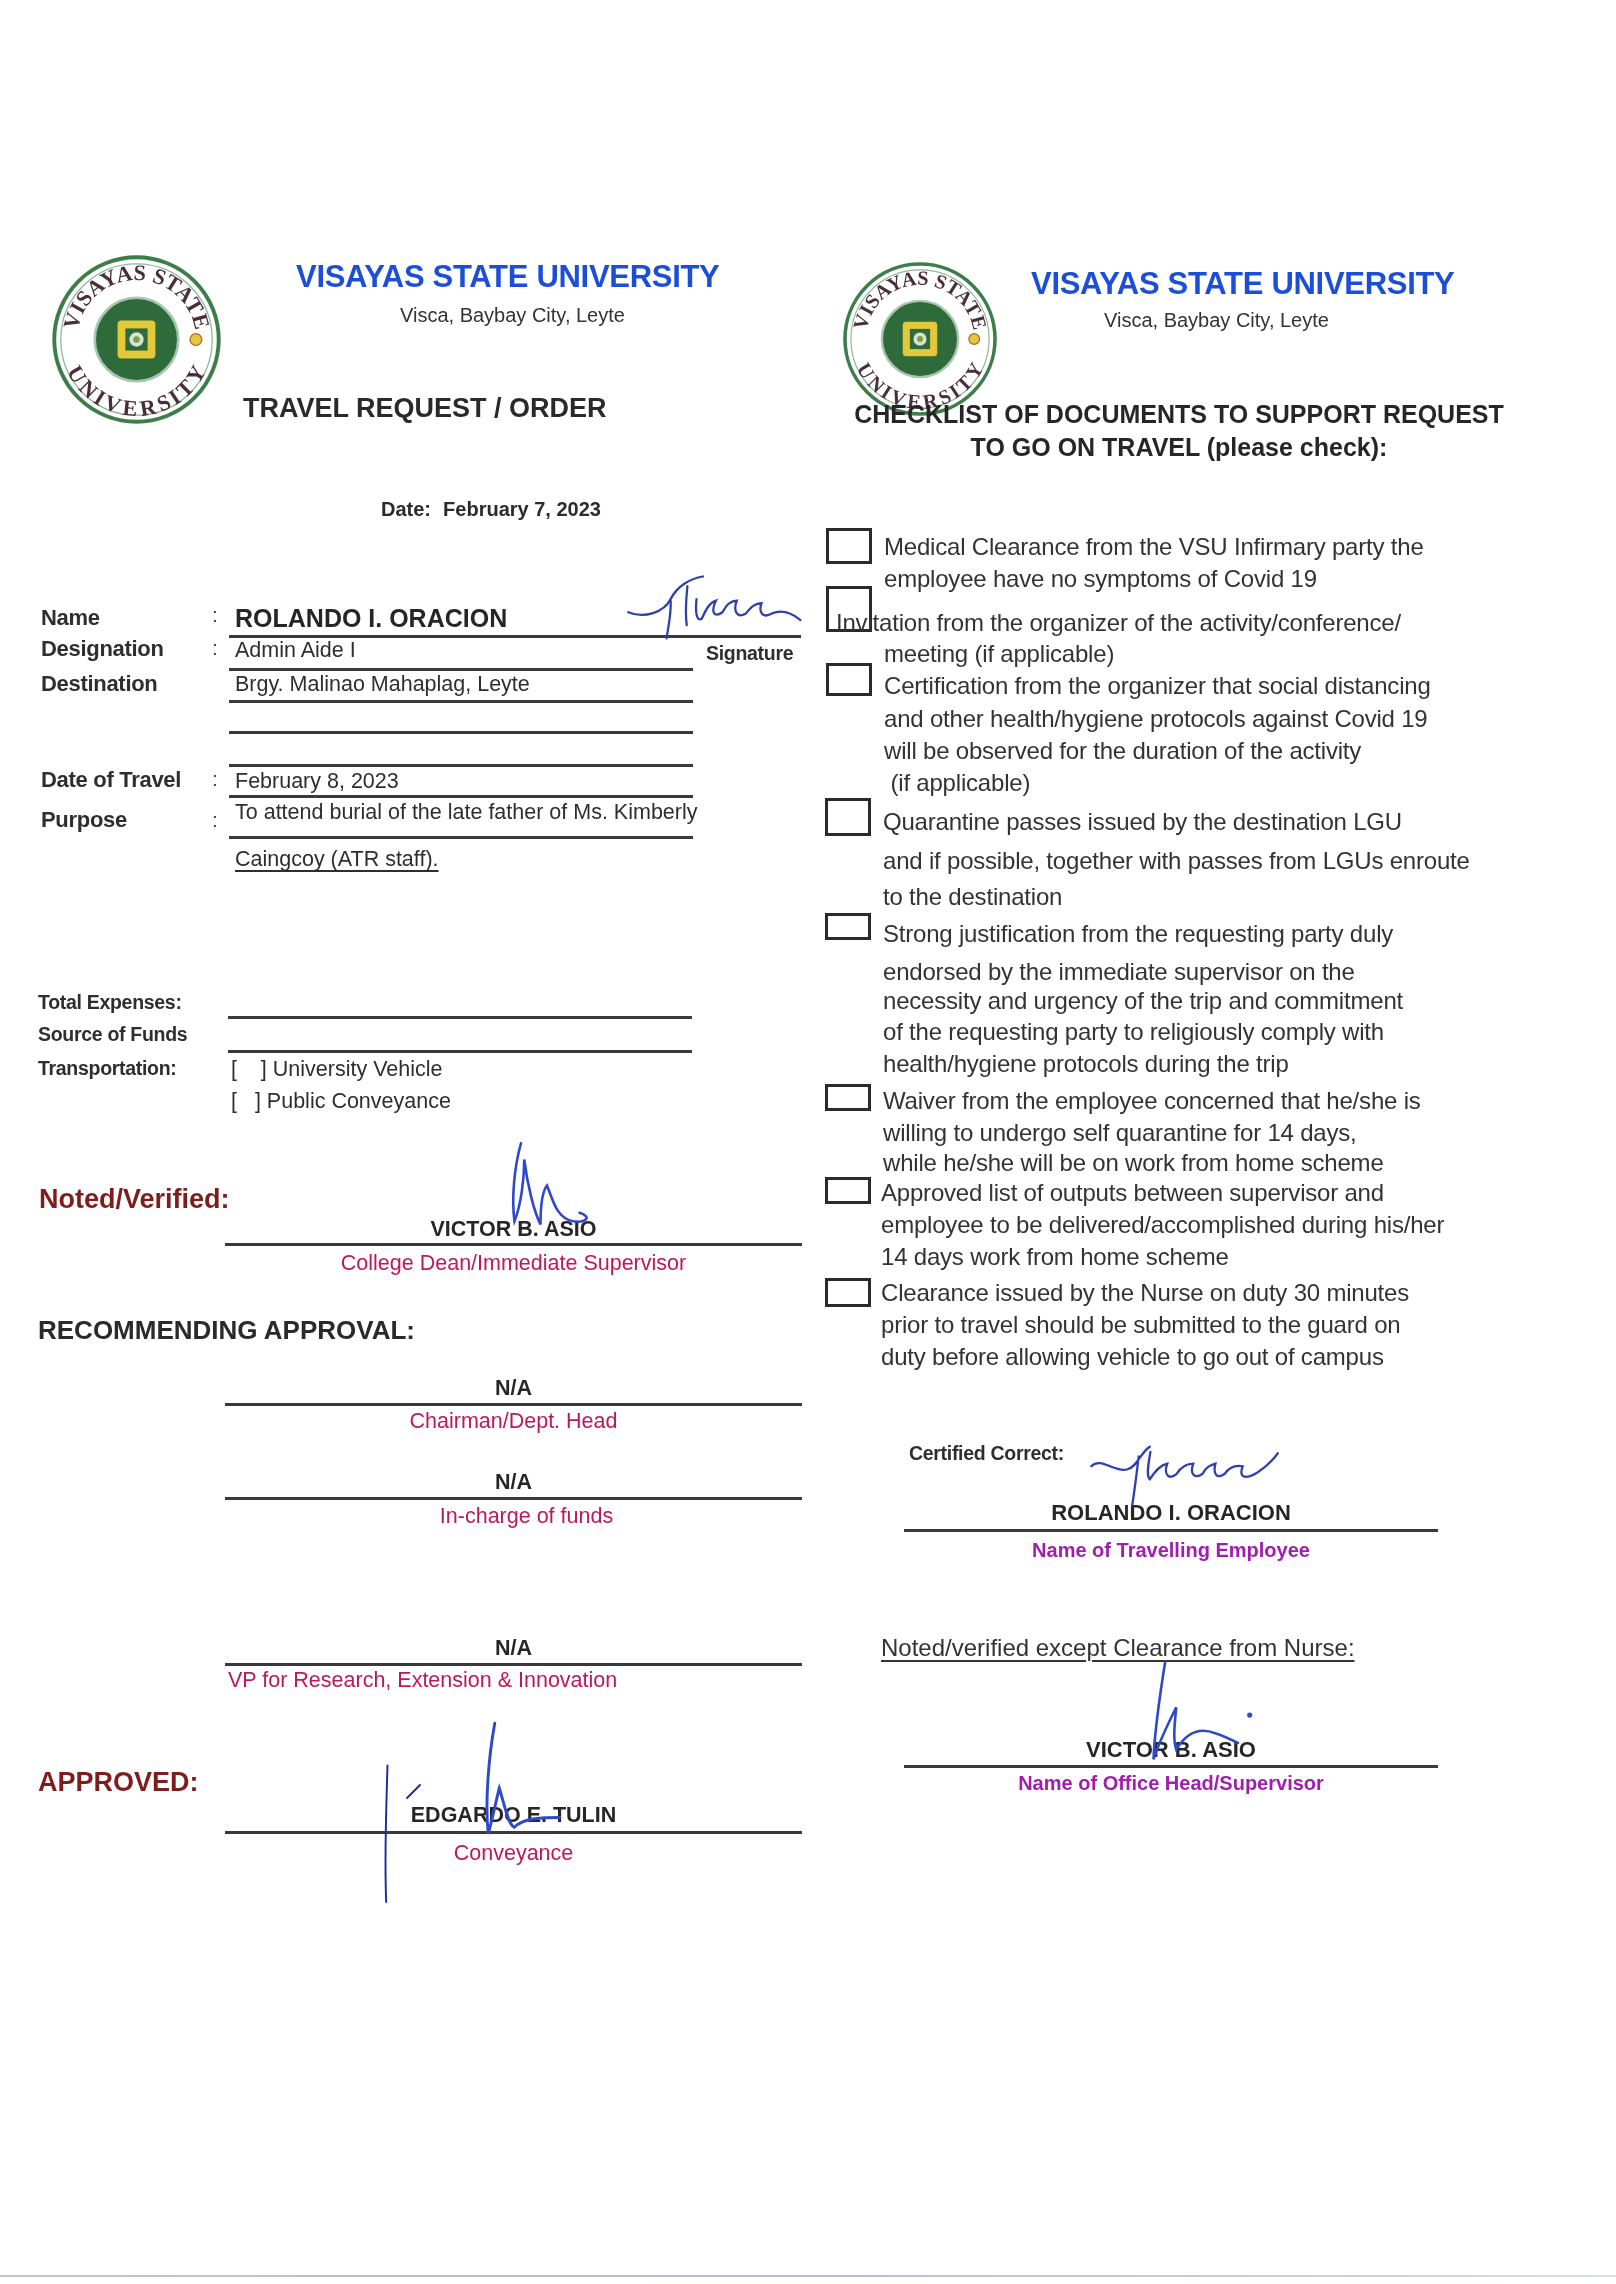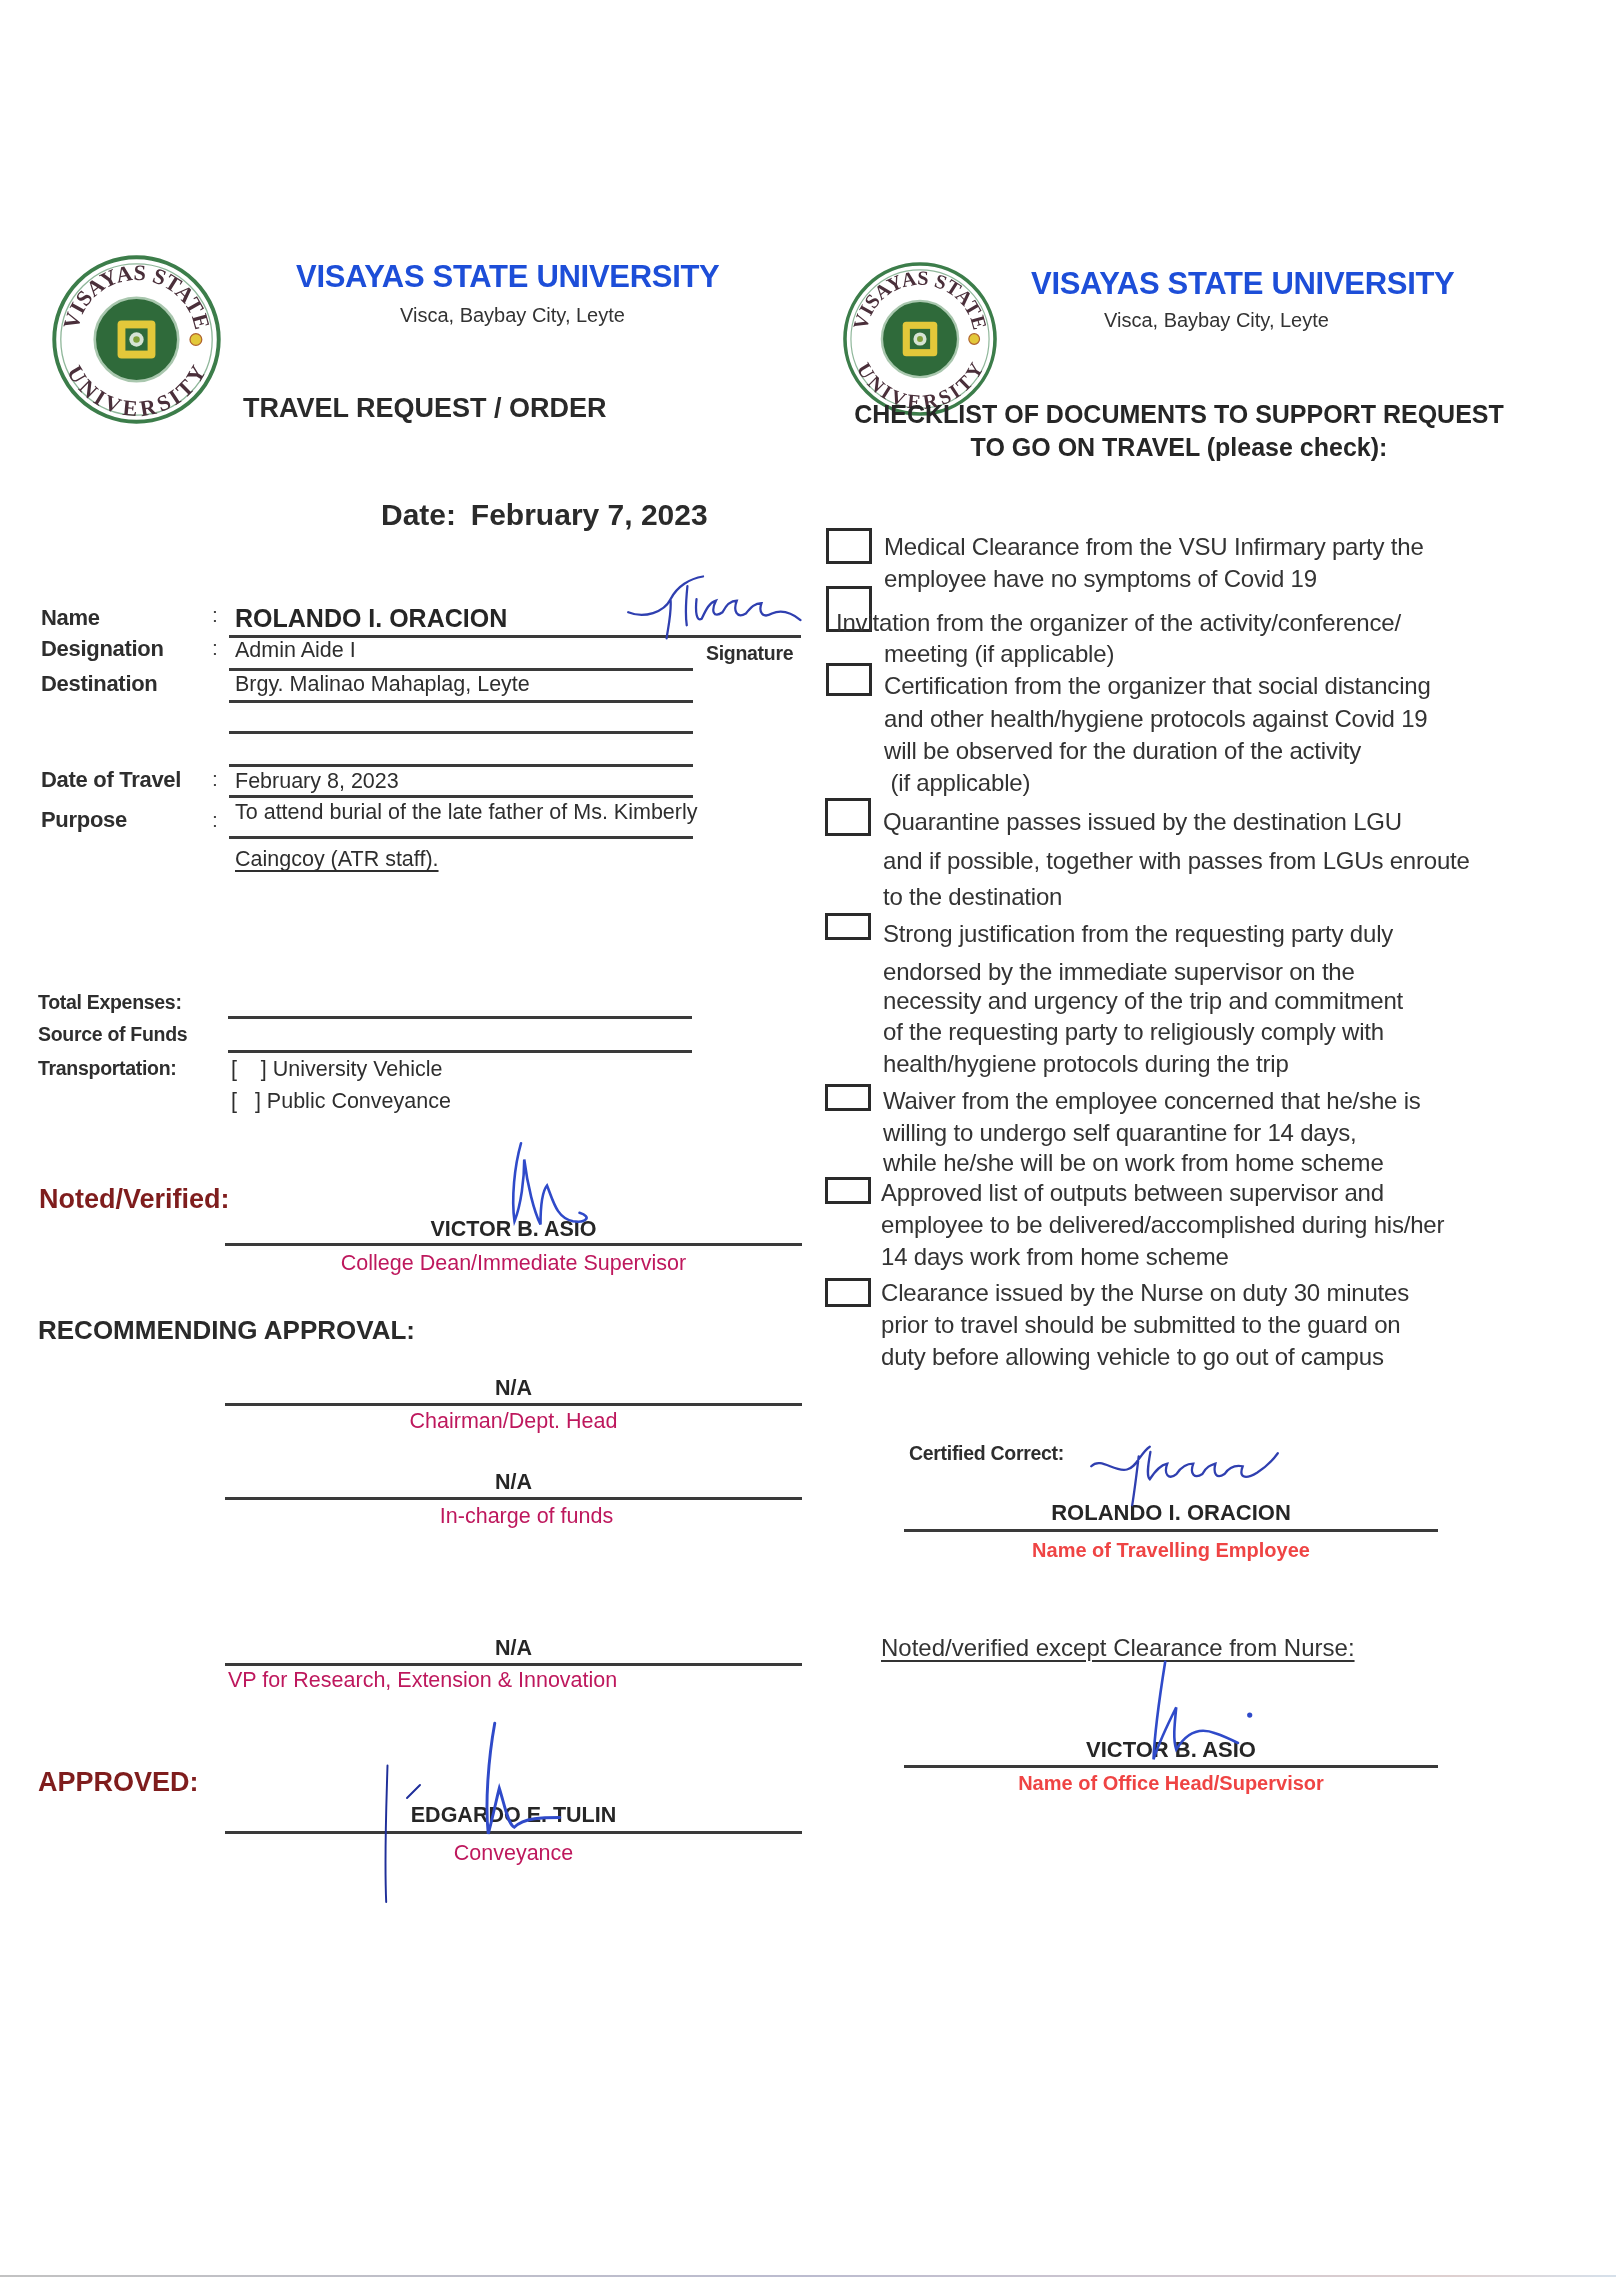--- a/index.html
+++ b/index.html
@@ -10,21 +10,21 @@
   .uni-addr { font-size:20px; color:#333; }
   .form-title { font-weight:bold; font-size:27px; color:#2a2a2a; }
   .lbl { font-weight:bold; font-size:22px; color:#2e2e2e; letter-spacing:-0.3px; }
   .lbl-sm { font-weight:bold; font-size:19.5px; color:#2e2e2e; letter-spacing:-0.3px; }
   .val { font-size:21.5px; color:#2e2e2e; }
   .val-big { font-weight:bold; font-size:25px; color:#262626; }
   .colon { font-size:21px; color:#444; }
   .rule { position:absolute; height:2.6px; background:#3a3a3a; }
   .sig-name { font-weight:bold; font-size:21.5px; color:#262626; text-align:center; }
   .sig-cap { font-size:21.5px; color:#be185d; text-align:center; }
-  .sig-cap-b { font-weight:bold; font-size:20px; color:#ef4444; text-align:center; }
+  .sig-cap-b { font-weight:bold; font-size:20px; color:#a21caf; text-align:center; }
   .section { font-weight:bold; font-size:27px; color:#7f1d1d; }
   .section-sm { font-weight:bold; font-size:26px; color:#2a2a2a; }
   .check-title { font-weight:bold; font-size:25px; color:#262626; text-align:center; }
   .cbox { position:absolute; width:46px; height:31px; border:3.9px solid #2a2a2a; background:#fff; box-sizing:border-box; }
   .cline { position:absolute; font-size:24px; color:#333; white-space:nowrap; letter-spacing:-0.2px; }
   .logo { position:absolute; }
   .sig { position:absolute; pointer-events:none; }
   .underline { text-decoration:underline; text-underline-offset:3.9px; text-decoration-thickness:2px; }
   .scan-edge { position:absolute; left:0; right:0; top:2275px; height:2px;
                background:linear-gradient(90deg,#9a9a9a,#8f8fb0 50%,#c8b0b0 90%,#bcd); opacity:0.6; }
@@ -46,21 +46,21 @@
     <path id="arcBotL" d="M 40 131 A 91 91 0 0 0 222 131"></path>
   </defs>
   <text font-family="Liberation Serif, serif" font-weight="bold" font-size="34" fill="#4a2f3a"><textPath href="#arcTopL" startOffset="50%" text-anchor="middle">VISAYAS STATE</textPath></text>
   <text font-family="Liberation Serif, serif" font-weight="bold" font-size="34" fill="#4a2f3a" dy="26"><textPath href="#arcBotL" startOffset="50%" text-anchor="middle">UNIVERSITY</textPath></text>
 </svg>
 
 <div class="abs uni-title" style="left:296px;top:259px">VISAYAS STATE UNIVERSITY</div>
 <div class="abs uni-addr" style="left:400px;top:304px">Visca, Baybay City, Leyte</div>
 <div class="abs form-title" style="left:243px;top:393px">TRAVEL REQUEST / ORDER</div>
 
-<div class="abs" style="left:381px;top:498px;font-weight:bold;font-size:30px;">
+<div class="abs" style="left:381px;top:498px;font-weight:bold;font-size:20px;">
   <span>Date:</span>
   <span style="margin-left:6.5px">February 7, 2023</span>
 </div>
 
 <div class="abs lbl" style="left:41px;top:605px">Name</div>
 <div class="abs colon" style="left:212px;top:603px">:</div>
 <div class="abs val-big" style="left:235px;top:604px">ROLANDO I. ORACION</div>
 <div class="rule" style="left:229px;top:635px;width:572px"></div>
 <div class="abs lbl-sm" style="left:706px;top:642px">Signature</div>
 

